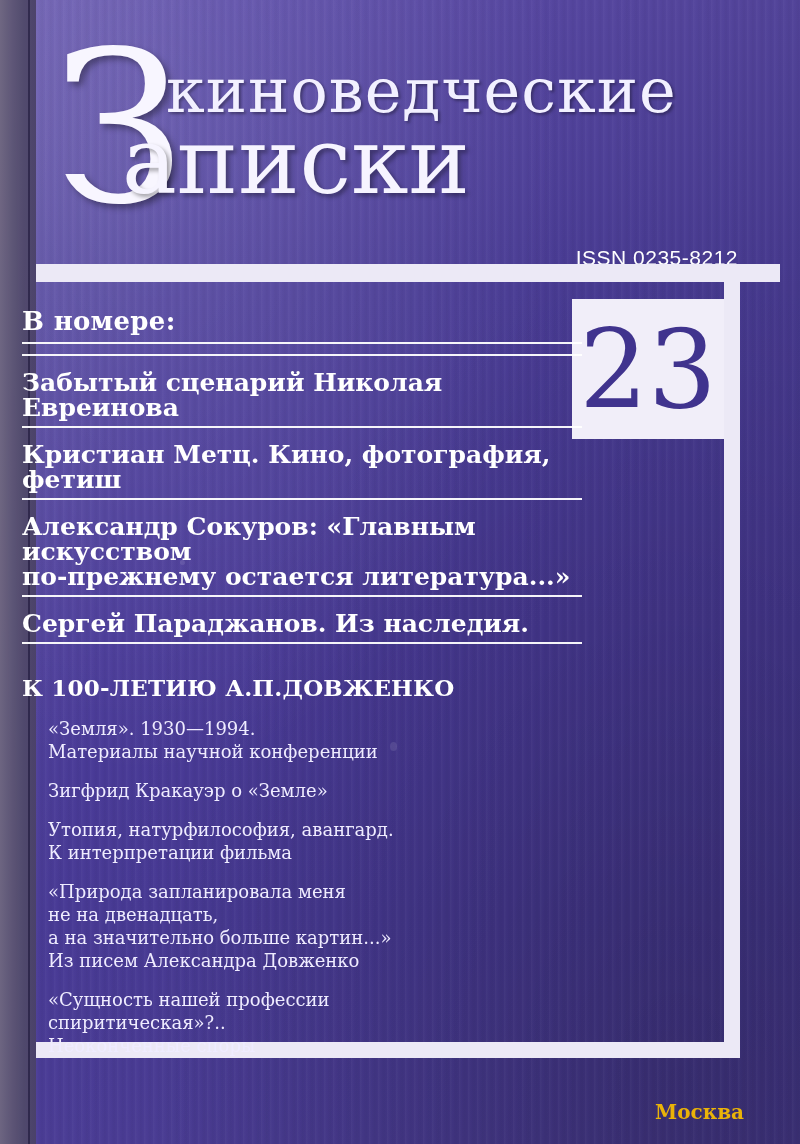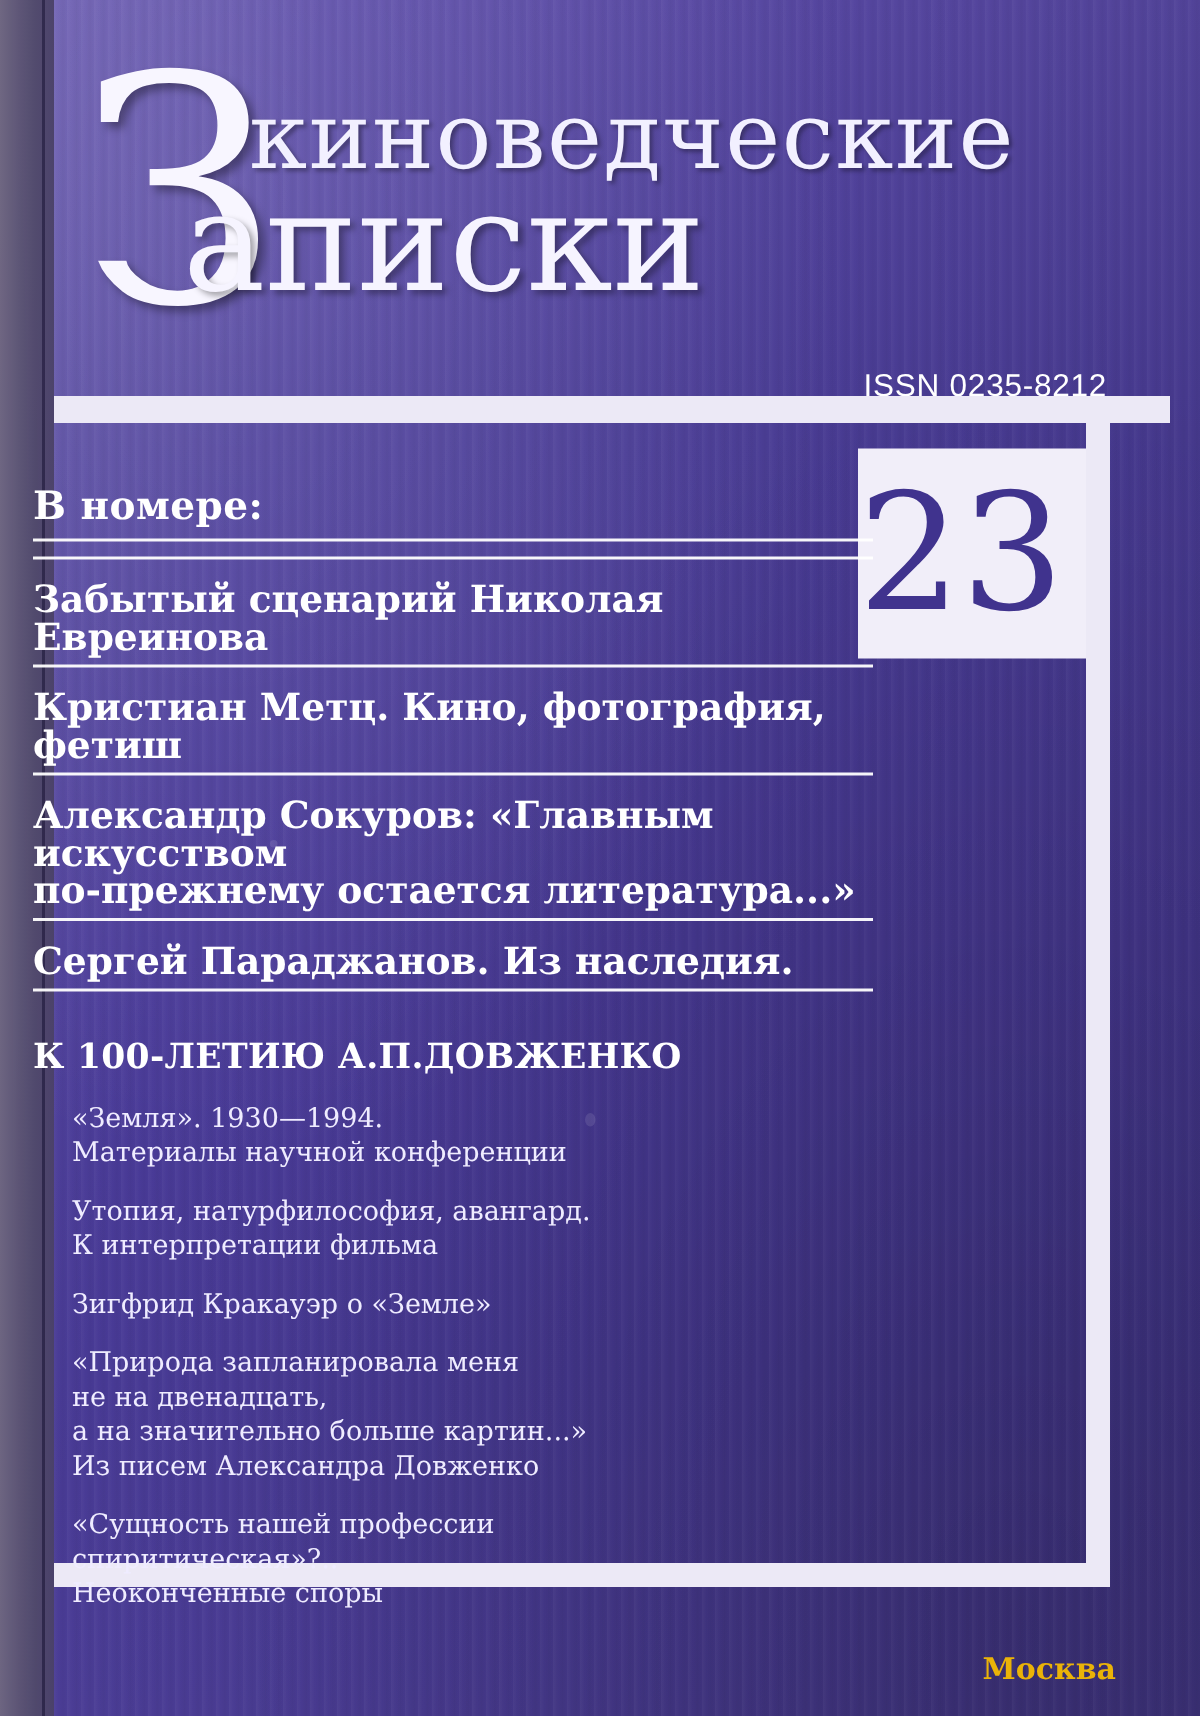--- a/index.html
+++ b/index.html
@@ -126,20 +126,21 @@
     left: 572px;
     top: 299px;
     width: 152px;
     height: 140px;
     background: #f1eef9;
   }
   .issue-num {
     position: absolute;
     left: 0; top: -4px;
     width: 152px;
+    text-align: center;
     font-family: "DejaVu Serif", serif;
     font-size: 108px;
     color: #40338e;
     line-height: 150px;
   }
   
   .frame-right {
     position: absolute;
     left: 724px;
     top: 282px;
@@ -156,21 +157,20 @@
     background: #ece9f6;
   }
 
   
   .contents {
     position: absolute;
     left: 22px;
     top: 306px;
     width: 560px;
     color: #ffffff;
-    margin-top: 17px;
   }
   .v-nomere {
     font-family: "DejaVu Serif", serif;
     font-size: 26px;
     font-weight: 700;
     color: #ffffff;
     margin: 0 0 6px 0;
     letter-spacing: 0.3px;
   }
   .rule {
@@ -267,23 +267,23 @@
 по-прежнему остается литература...»</div>
     <div class="rule thin"></div>
 
     <div class="entry">Сергей Параджанов. Из наследия.</div>
     <div class="rule thin"></div>
 
     <div class="section-title">К 100-ЛЕТИЮ А.П.ДОВЖЕНКО</div>
 
     <div class="sub" style="white-space:pre-line;">«Земля». 1930—1994.
 Материалы научной конференции</div>
+    <div class="sub" style="white-space:pre-line;">Зигфрид Кракауэр о «Земле»</div>
     <div class="sub" style="white-space:pre-line;">Утопия, натурфилософия, авангард.
 К интерпретации фильма</div>
-    <div class="sub" style="white-space:pre-line;">Зигфрид Кракауэр о «Земле»</div>
     <div class="sub" style="white-space:pre-line;">«Природа запланировала меня
 не на двенадцать,
 а на значительно больше картин...»
 Из писем Александра Довженко</div>
     <div class="sub" style="white-space:pre-line;">«Сущность нашей профессии
 спиритическая»?..
 Неоконченные споры</div>
   </div>
 
   <div class="city">Москва</div>

